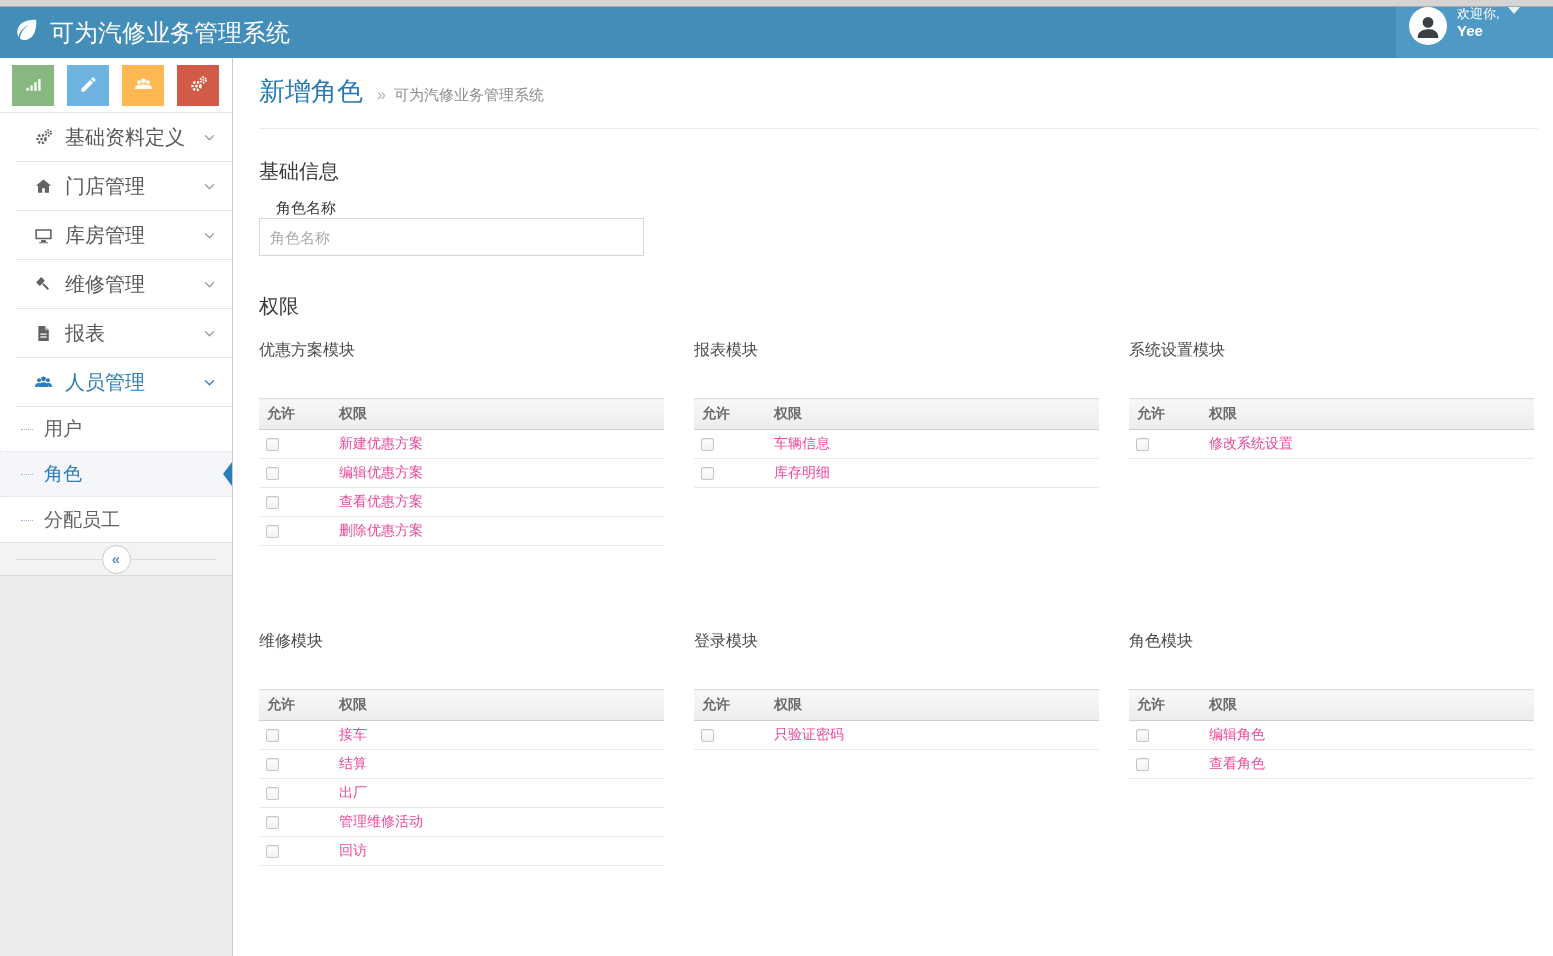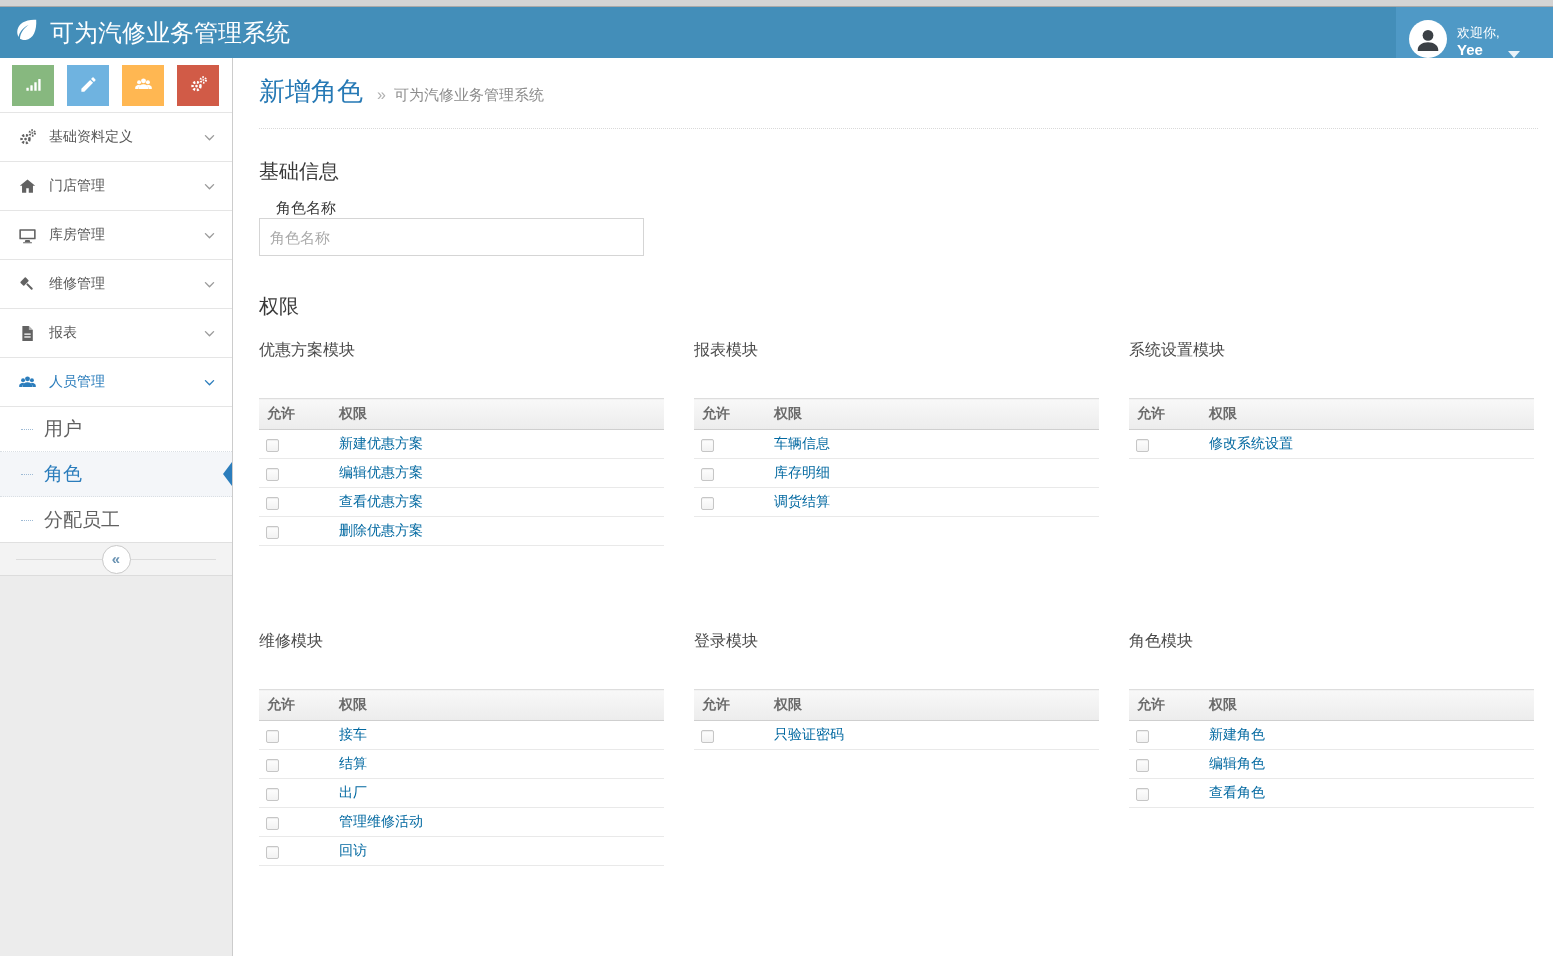--- a/index.html
+++ b/index.html
@@ -8,42 +8,42 @@
 
   
   .top-strip { height:7px; background:#d4d4d4; border-bottom:1px solid #a9a9a9; }
 
   
   .navbar { height:51px; background:#438eb9; display:flex; align-items:center; position:relative; }
   .brand { display:flex; align-items:center; gap:10px; padding-left:14px; color:#fff; cursor:pointer; }
   .brand-icon { font-size:26px; color:#fff; }
   .brand-title { font-size:24px; color:#fff; white-space:nowrap; }
   .user-panel { position:absolute; right:0; top:0; height:100%; width:157px; background:#4f99c6;
-    display:flex; align-items:flex-end; padding-left:13px; cursor:pointer; }
+    display:flex; align-items:flex-start; padding-left:13px; cursor:pointer; }
   .avatar { width:38px; height:38px; border-radius:50%; background:#fff; overflow:hidden; flex:0 0 auto; }
   .avatar svg { width:30px; height:30px; margin:5px 0 0 4px; color:#3b4045; }
   .user-text { margin-left:10px; color:#fff; line-height:1.15; }
   .user-greet { font-size:13px; display:block; }
   .user-name  { font-size:15px; font-weight:bold; display:block; }
   .caret-down { margin-left:8px; width:0; height:0; border-left:6px solid transparent;
     border-right:6px solid transparent; border-top:7px solid #e9f2f8; }
 
   
   .shell { display:flex; height:898px; }
 
   
   .sidebar { width:233px; flex:0 0 233px; border-right:1px solid #ccc; background:#fff;
     display:flex; flex-direction:column; }
   .shortcuts { padding:7px 0 6px 12px; display:flex; gap:13px; }
   .shortcut { width:42px; height:41px; border:none; display:flex; align-items:center; justify-content:center;
     color:#fff; cursor:pointer; }
   .shortcut svg { width:19px; height:19px; }
   .nav { border-top:1px solid #e5e5e5; }
   .nav-item { height:49px; display:flex; align-items:center; padding:0 15px 0 18px;
-    border-bottom:1px solid #e5e5e5; font-size:14px; color:#585858; cursor:pointer; background:#fff; }
+    border-bottom:1px solid #e5e5e5; font-size:20px; color:#585858; cursor:pointer; background:#fff;margin-left:16px; }
   .nav-ico { width:19px; height:19px; color:#626262; flex:0 0 auto; }
   .nav-ico svg { width:19px; height:19px; display:block; }
   .nav-label { margin-left:12px; }
   .chev { margin-left:auto; width:15px; height:15px; color:#9a9a9a; }
   .chev svg { width:15px; height:15px; display:block; }
   .nav-item.active { color:#2b7dbc; }
   .nav-item.active .nav-ico, .nav-item.active .chev { color:#2b7dbc; }
   .submenu { position:relative; }
   .submenu::before { content:""; position:absolute; left:21px; top:0; bottom:14px;
     border-left:1px dotted #9dbad5; }
@@ -83,21 +83,21 @@
 
   .modules { margin-top:21px; display:grid; grid-template-columns:repeat(3,405px);
     column-gap:30px; row-gap:84px; align-items:start; }
   .module-title { font-size:16px; font-weight:400; color:#4c4c4c; line-height:22px; margin-bottom:37px; }
   table { width:100%; border-collapse:collapse; }
   thead th { height:31px; background:linear-gradient(#f8f8f8,#ececec);
     border-top:1px solid #dddddd; border-bottom:1px solid #cfcfcf;
     font-size:14px; color:#6a6a6a; font-weight:bold; text-align:left; }
   th.col-allow { width:73px; padding-left:8px; }
   th.col-perm  { padding-left:7px; }
-  td { height:29px; border-bottom:1px solid #e9e9e9; font-size:14px; color:#0369a1; }
+  td { height:29px; border-bottom:1px solid #e9e9e9; font-size:14px; color:#ec4899;font-family:Liberation Serif, serif; }
   td.cell-allow { padding-left:7px; }
   td.cell-perm  { padding-left:7px; }
   .cb { width:13px; height:13px; display:inline-block; vertical-align:middle;
     border:1px solid #c6c6c6; border-radius:2px; background:linear-gradient(#fefefe,#f2f2f2);
     box-shadow:inset 0 1px 1px rgba(0,0,0,.07); cursor:pointer; }
 </style>
 </head>
 <body>
 
 <div class="top-strip"></div>
@@ -331,24 +331,20 @@
             </thead>
             <tbody>
               <tr>
                 <td class="cell-allow"><span class="cb"></span></td>
                 <td class="cell-perm">车辆信息</td>
               </tr>
               <tr>
                 <td class="cell-allow"><span class="cb"></span></td>
                 <td class="cell-perm">库存明细</td>
               </tr>
-              <tr>
-                <td class="cell-allow"><span class="cb"></span></td>
-                <td class="cell-perm">调货结算</td>
-              </tr>
             </tbody>
           </table>
         </section>
         <section class="module">
           <h3 class="module-title">系统设置模块</h3>
           <table>
             <thead>
               <tr>
                 <th class="col-allow">允许</th>
                 <th class="col-perm">权限</th>
@@ -415,24 +411,20 @@
         <section class="module">
           <h3 class="module-title">角色模块</h3>
           <table>
             <thead>
               <tr>
                 <th class="col-allow">允许</th>
                 <th class="col-perm">权限</th>
               </tr>
             </thead>
             <tbody>
-              <tr>
-                <td class="cell-allow"><span class="cb"></span></td>
-                <td class="cell-perm">新建角色</td>
-              </tr>
               <tr>
                 <td class="cell-allow"><span class="cb"></span></td>
                 <td class="cell-perm">编辑角色</td>
               </tr>
               <tr>
                 <td class="cell-allow"><span class="cb"></span></td>
                 <td class="cell-perm">查看角色</td>
               </tr>
             </tbody>
           </table>

